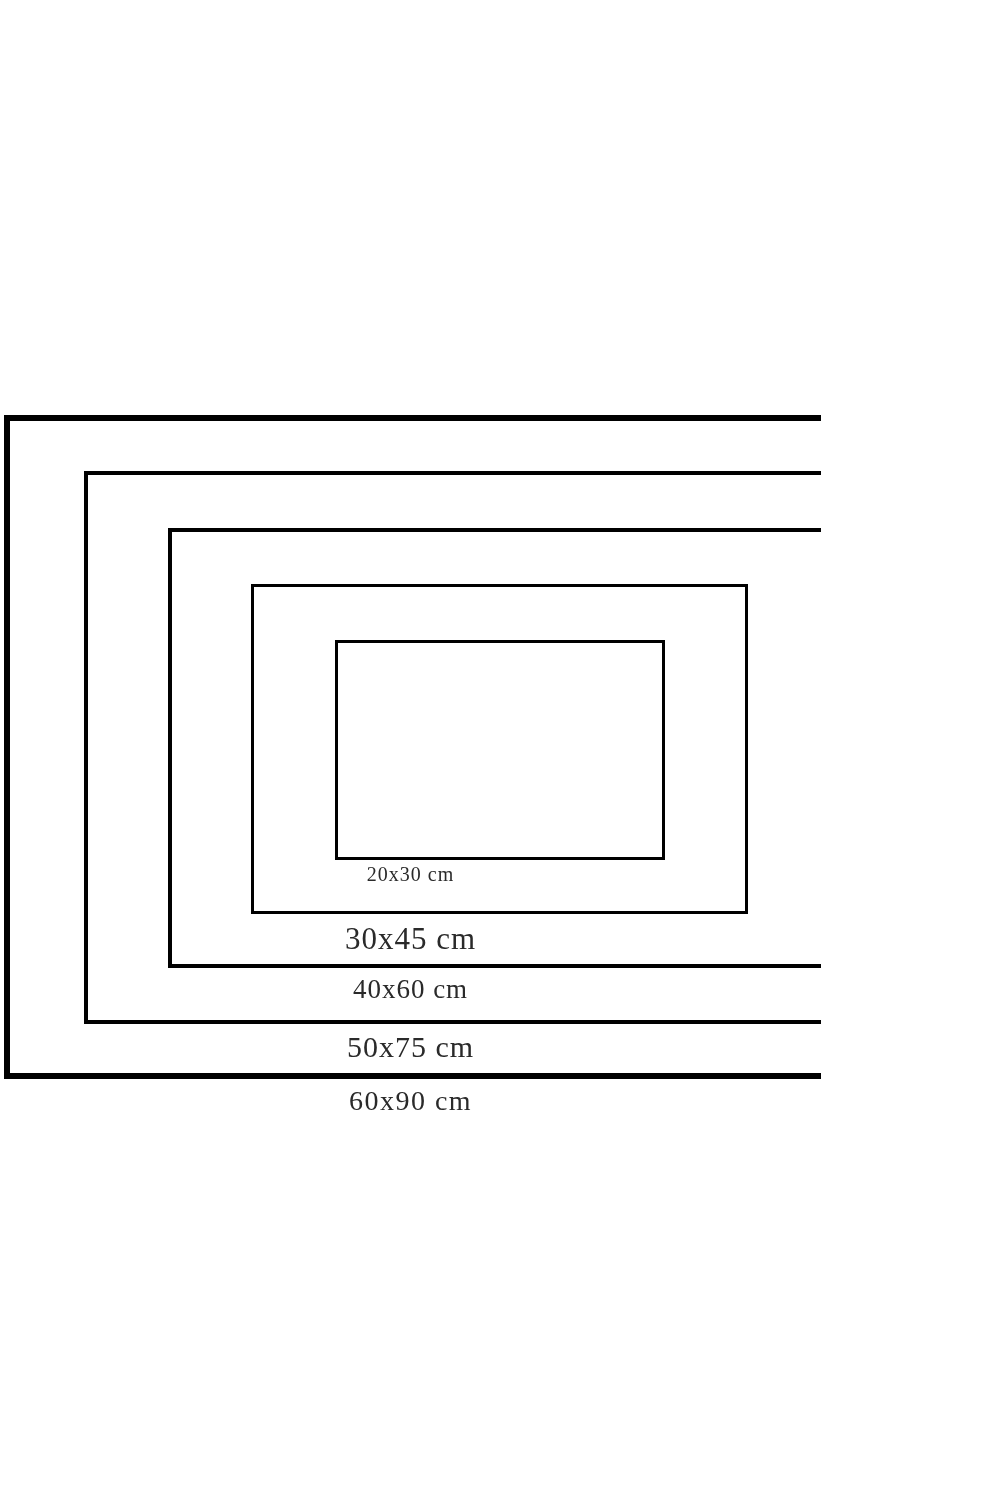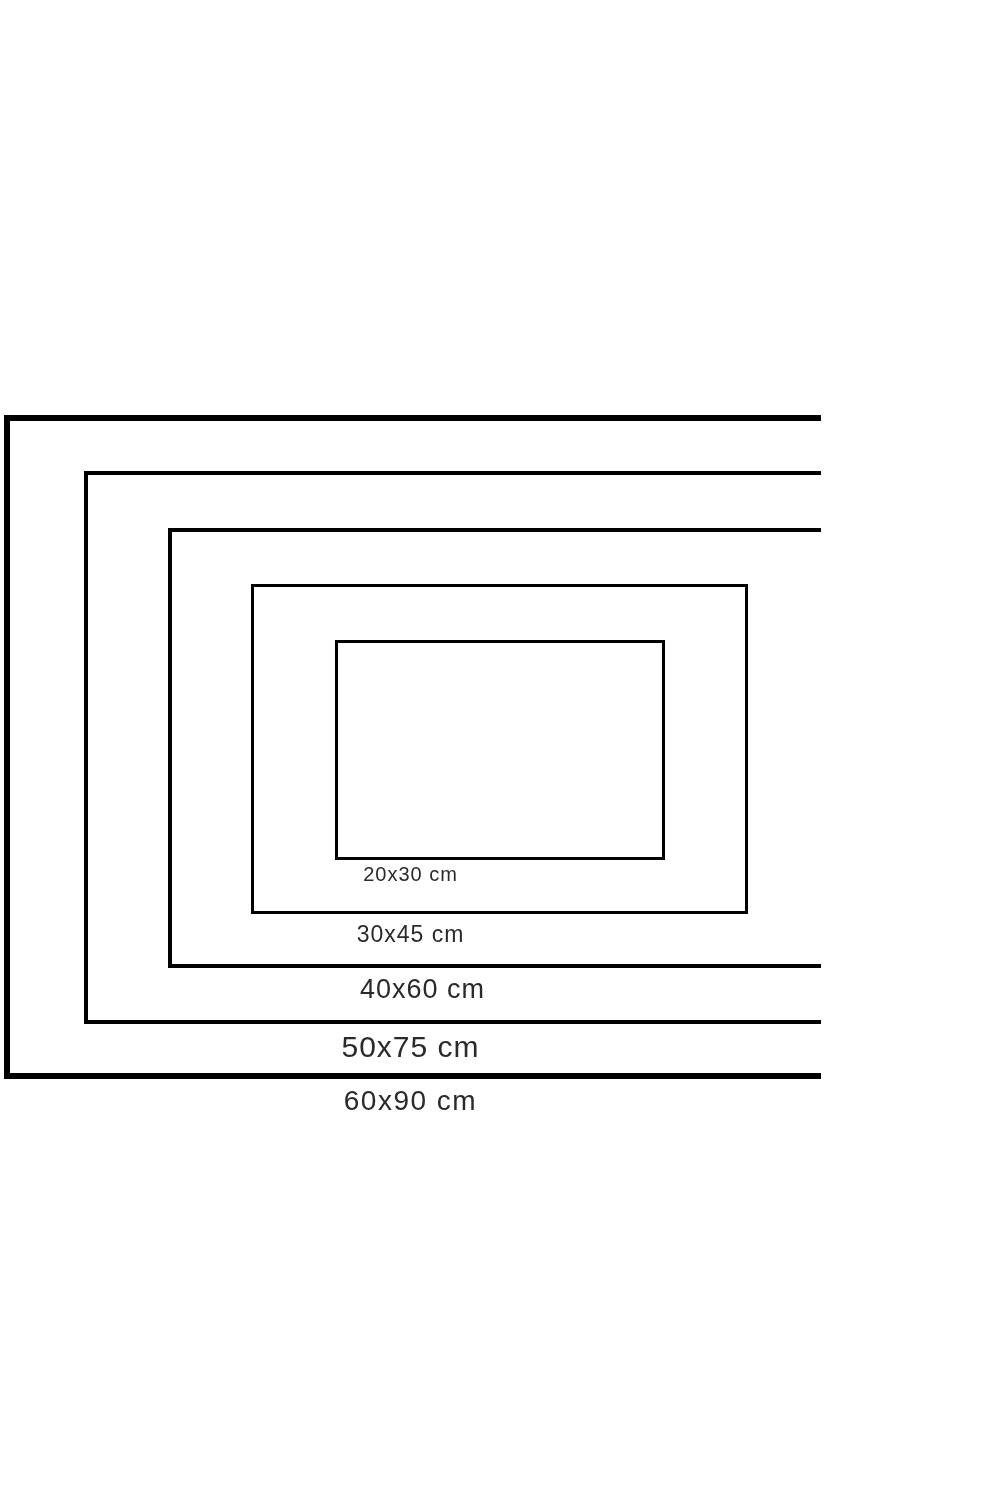--- a/index.html
+++ b/index.html
@@ -6,21 +6,21 @@
     margin: 0;
     padding: 0;
     background: #ffffff;
   }
   .canvas {
     position: relative;
     width: 821px;
     height: 1500px;
     background: #ffffff;
     overflow: hidden;
-    font-family: Liberation Sans, sans-serif;
+    font-family: Liberation Serif, serif;
   }
   .rect {
     position: absolute;
     box-sizing: border-box;
     background: transparent;
     border-style: solid;
     border-color: #000000;
   }
   
   .rect-60x90 {
@@ -66,22 +66,22 @@
     position: absolute;
     left: 0;
     width: 100%;
     text-align: center;
     color: #2a2a2a;
     line-height: 1;
     letter-spacing: 1px;
     white-space: nowrap;
   }
   .label-20x30 { top: 864px;  font-size: 20px; }
-  .label-30x45 { top: 923px;  font-size: 23px; }
-  .label-40x60 { top: 976px;  font-size: 27px; margin-left: 12px; }
+  .label-30x45 { top: 923px;  font-size: 31px; }
+  .label-40x60 { top: 976px;  font-size: 27px; }
   .label-50x75 { top: 1032px; font-size: 30px; }
   .label-60x90 { top: 1087px; font-size: 28px; letter-spacing: 1.5px; }
 </style>
 </head>
 <body>
 
 <div class="canvas">
 
   <div class="rect rect-60x90"></div>
   <div class="rect rect-50x75"></div>

